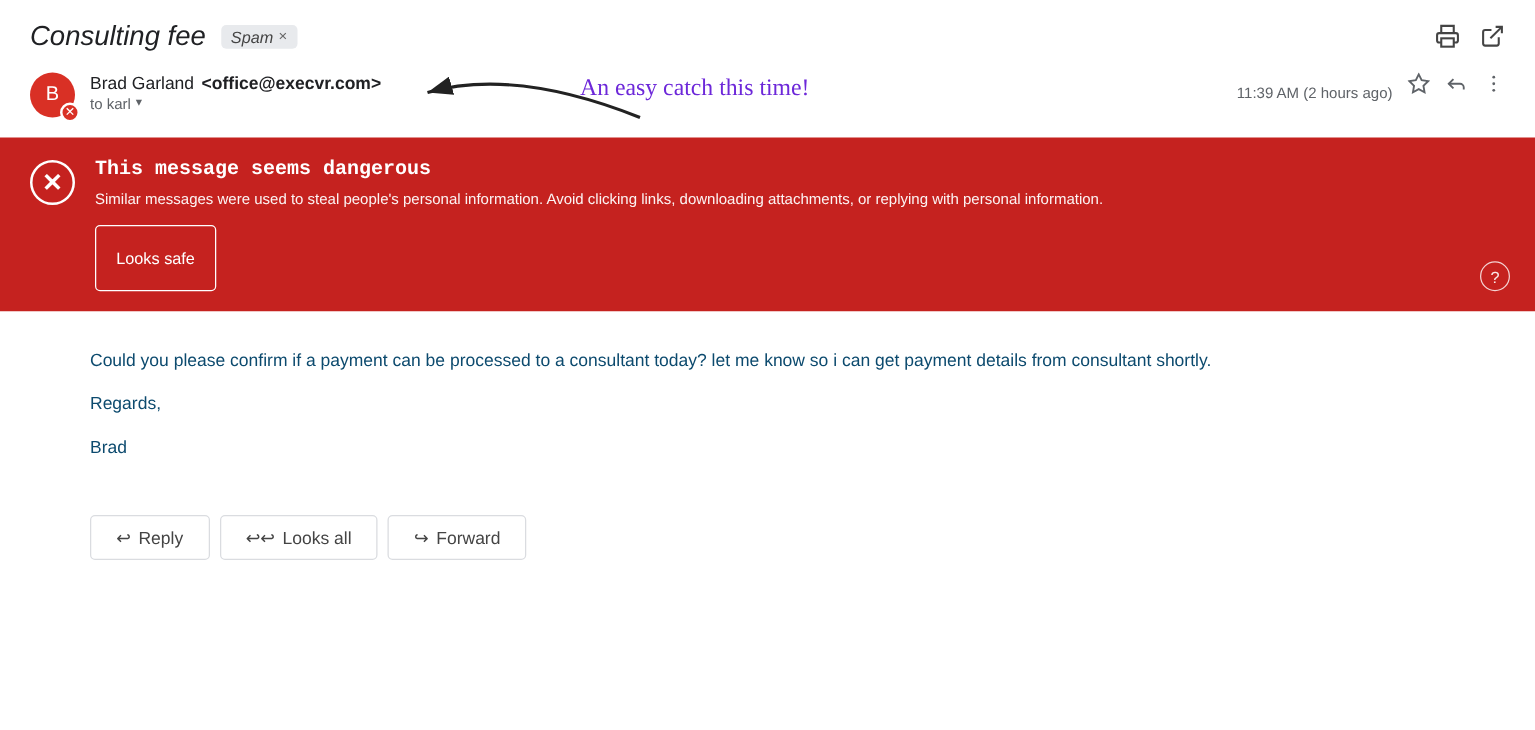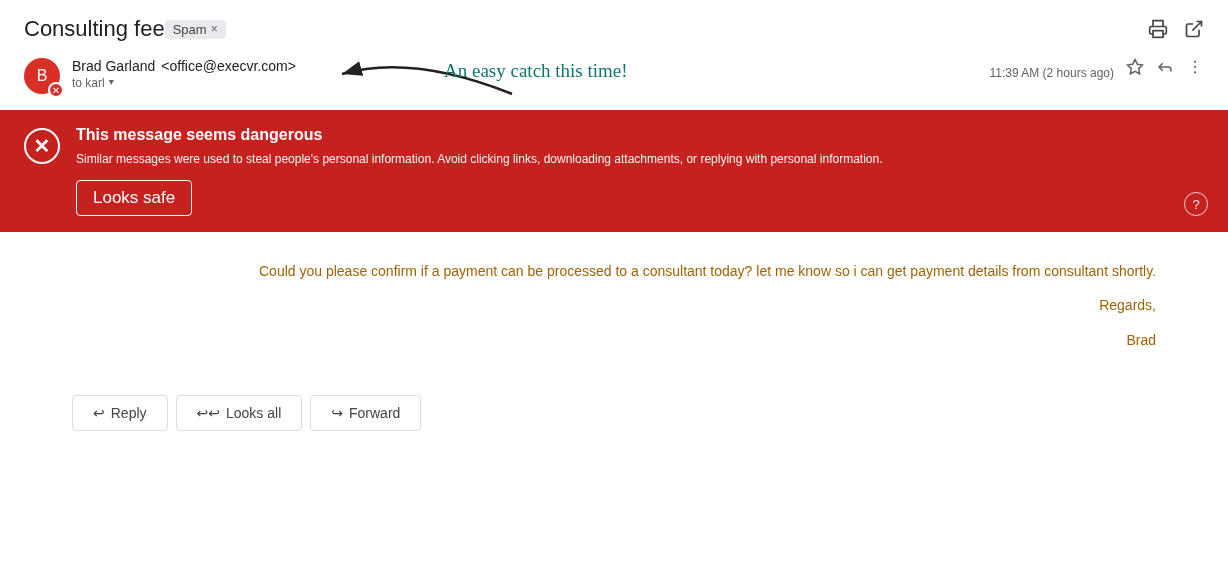--- a/index.html
+++ b/index.html
@@ -10,20 +10,22 @@
       width: 1228px;
       min-height: 584px;
       overflow: hidden;
     }
 
     
     .email-header-bar {
       display: flex;
       align-items: center;
       padding: 16px 24px 8px 24px;
+      gap: 12px;
+      font-style: italic;
     }
     .email-title {
       font-size: 22px;
       font-weight: 400;
       color: #202124;
     }
     .spam-badge {
       display: inline-flex;
       align-items: center;
       background: #e8eaed;
@@ -93,21 +95,21 @@
       flex: 1;
     }
     .sender-name {
       font-size: 14px;
       font-weight: 500;
       color: #202124;
     }
     .sender-email {
       font-size: 14px;
       color: #202124;
-      font-weight: 400;
+      font-weight: 700;
     }
     .to-line {
       font-size: 12px;
       color: #5f6368;
       display: flex;
       align-items: flex-start;
       gap: 4px;
       margin-top: 2px;
     }
     .to-line .dropdown-arrow {
@@ -152,33 +154,34 @@
       flex-shrink: 0;
       margin-top: 2px;
     }
     .warning-content {
       flex: 1;
     }
     .warning-title {
       font-size: 16px;
       font-weight: 600;
       margin-bottom: 6px;
+      font-family: Liberation Mono, monospace;
     }
     .warning-desc {
       font-size: 12px;
       line-height: 1.5;
       color: rgba(255,255,255,0.95);
     }
     .looks-safe-btn {
       display: inline-block;
       margin-top: 12px;
-      padding: 7px 16px;
+      padding: 18px 16px;
       border: 1px solid white;
       border-radius: 4px;
-      font-size: 17px;
+      font-size: 13px;
       color: white;
       background: transparent;
       cursor: pointer;
       font-weight: 500;
     }
     .warning-help {
       position: absolute;
       right: 20px;
       bottom: 16px;
       width: 24px;
@@ -191,22 +194,21 @@
       font-size: 13px;
       color: rgba(255,255,255,0.9);
       cursor: pointer;
     }
 
     
     .email-body {
       padding: 20px 72px 16px 72px;
       font-size: 14px;
       line-height: 1.6;
-      color: #a16207;
-      text-align: right;
+      color: #0c4a6e;
     }
     .email-body p {
       margin-bottom: 12px;
     }
 
     
     .action-buttons {
       display: flex;
       align-items: center;
       gap: 8px;
@@ -276,21 +278,21 @@
           <path d="M 180 50 Q 80 10 10 30" stroke="#222" stroke-width="2.5" fill="none" marker-end="url(#arrowhead)"></path>
         </svg>
       </div>
     </div>
     <div class="to-line">
       <span>to karl</span>
       <span class="dropdown-arrow">▾</span>
     </div>
   </div>
 
-  <div style="position:absolute; left:444px; top:10px; pointer-events:none; font-family: Georgia, serif; font-size: 19px; color:#0f766e; white-space:nowrap;">An easy catch this time!</div>
+  <div style="position:absolute; left:464px; top:10px; pointer-events:none; font-family: Georgia, serif; font-size: 19px; color:#6d28d9; white-space:nowrap;">An easy catch this time!</div>
   <div class="sender-time-actions">
     <span>11:39 AM (2 hours ago)</span>
     <span class="action-icon">
       <svg width="18" height="18" viewBox="0 0 24 24" fill="none" stroke="#5f6368" stroke-width="2">
         <polygon points="12 2 15.09 8.26 22 9.27 17 14.14 18.18 21.02 12 17.77 5.82 21.02 7 14.14 2 9.27 8.91 8.26 12 2"></polygon>
       </svg>
     </span>
     <span class="action-icon">
       <svg width="18" height="18" viewBox="0 0 24 24" fill="none" stroke="#5f6368" stroke-width="2">
         <polyline points="9 17 4 12 9 7"></polyline>

